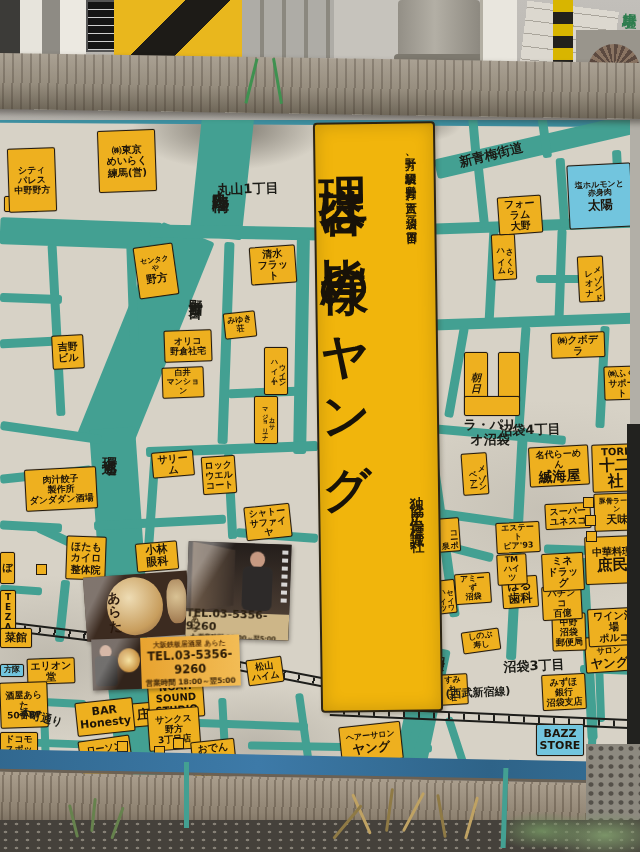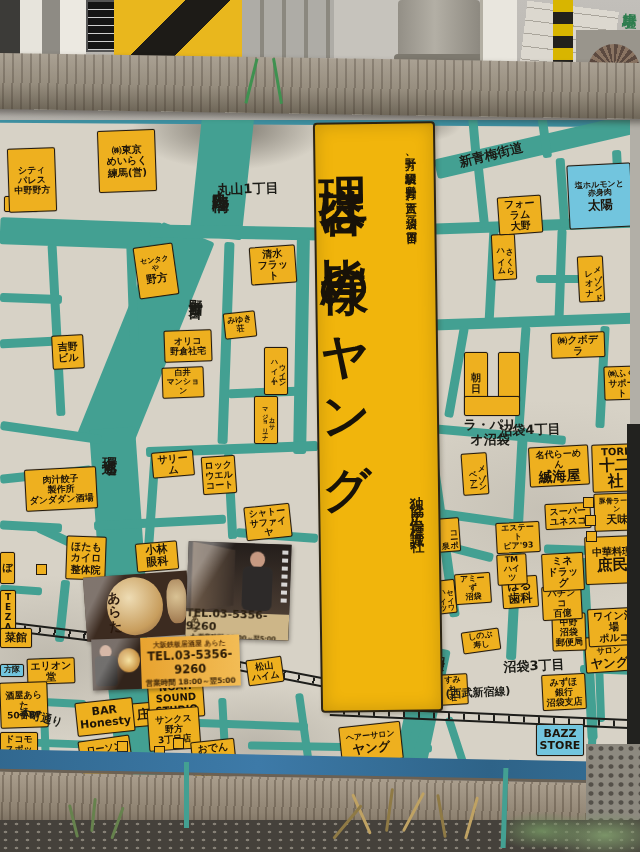--- a/index.html
+++ b/index.html
@@ -314,21 +314,21 @@
       <div class="lbl y" style="left: 604px; top: 366px; width: 36px; min-height: 30px; font-size: 9px; transform: rotate(-2deg);">㈱ふく
 サポート</div>
       <div class="lbl y vert" style="left: 492px; top: 234px; width: 24px; min-height: 46px; font-size: 8px; transform: rotate(-3deg);">さくら
 ハイム</div>
       <div class="lbl y vert" style="left: 578px; top: 256px; width: 26px; min-height: 46px; font-size: 8px; transform: rotate(-3deg);">メゾンド
 レオナ</div>
       <div class="lbl y" style="left: 498px; top: 196px; width: 44px; min-height: 32px; font-size: 10px; transform: rotate(-4deg);">フォーラム
 大野</div>
       <div class="lbl b" style="left: 568px; top: 164px; width: 64px; min-height: 64px; font-size: 8px; transform: rotate(-3deg);"><span>塩ホルモンと
 赤身肉</span><span class="big">太陽</span></div>
-      <div class="lbl y" style="left: 464px; top: 352px; width: 24px; min-height: 62px; font-size: 10px;">朝日</div>
+      <div class="lbl y" style="left: 464px; top: 352px; width: 24px; min-height: 62px; font-size: 10px; font-style: italic;">朝日</div>
       <div class="lbl y" style="left: 498px; top: 352px; width: 22px; min-height: 50px; font-size: 9px;"></div>
       <div class="lbl y" style="left: 464px; top: 396px; width: 56px; min-height: 20px; font-size: 9px;"></div>
       <div class="lbl t" style="left: 458px; top: 418px; width: 64px; min-height: 14px; font-size: 13px;">ラ・パリオ沼袋</div>
       <div class="lbl t" style="left: 208px; top: 180px; width: 80px; min-height: 18px; font-size: 13px; transform: rotate(-2deg);">丸山1丁目</div>
       <div class="lbl t" style="left: 446px; top: 146px; width: 90px; min-height: 18px; font-size: 13px; transform: rotate(-14deg);">新青梅街道</div>
       <div class="lbl t" style="left: 492px; top: 422px; width: 76px; min-height: 16px; font-size: 13px; transform: rotate(-2deg);">沼袋4丁目</div>
       <div class="lbl t" style="left: 496px; top: 658px; width: 76px; min-height: 16px; font-size: 13px; transform: rotate(-3deg);">沼袋3丁目</div>
       <div class="lbl t" style="left: 426px; top: 686px; width: 104px; min-height: 14px; font-size: 11px; transform: rotate(-3deg);">(西武新宿線)</div>
       <div class="lbl t" style="left: 8px; top: 710px; width: 66px; min-height: 16px; font-size: 11px; transform: rotate(14deg);">本町通り</div>
       <div class="lbl vt" style="left: 202px; top: 124px; width: 28px; min-height: 112px; font-size: 17px;">丸山陸橋</div>

